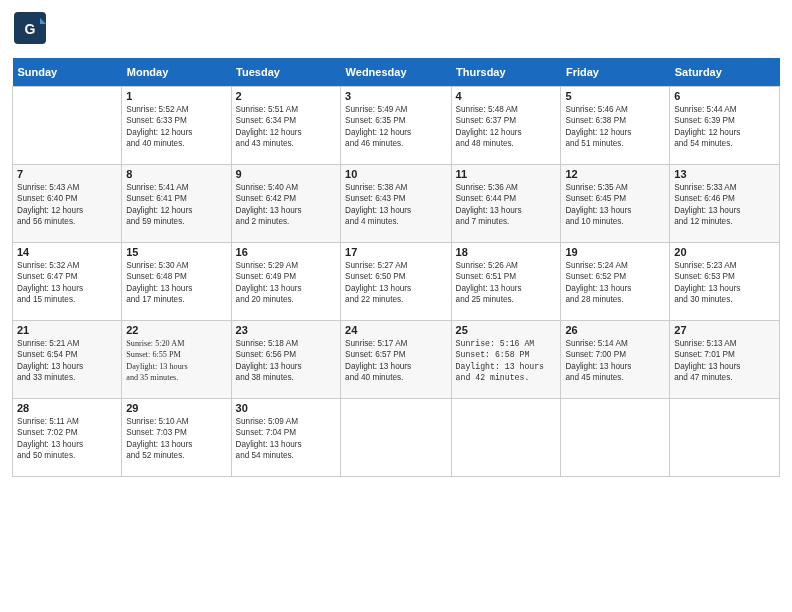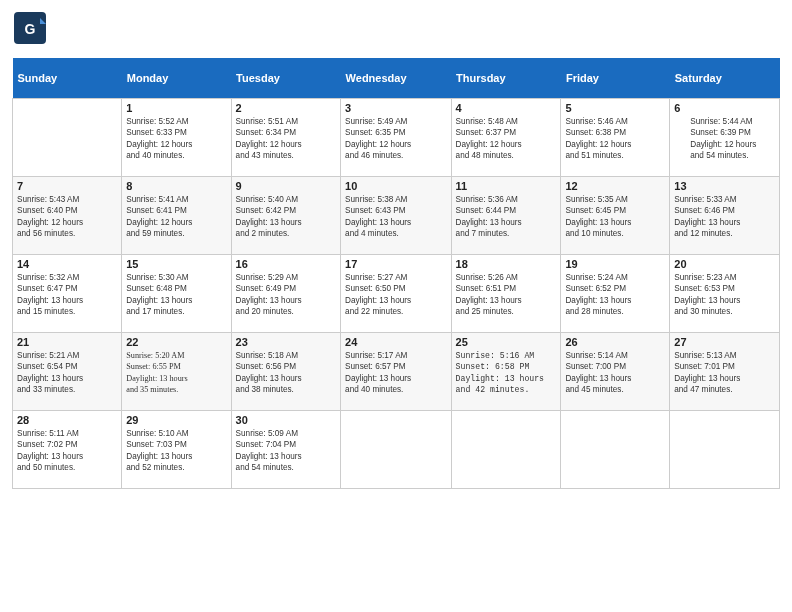--- a/index.html
+++ b/index.html
@@ -40,21 +40,21 @@
     }
     .calendar {
       width: 100%;
       border-collapse: collapse;
       font-size: 9px;
     }
     .calendar th {
       background: #1a6bbf;
       color: #fff;
       text-align: left;
-      padding: 14px 5px;
+      padding: 8px 5px;
       font-size: 11px;
       font-weight: bold;
     }
     .calendar td {
       border: 1px solid #ccc;
       vertical-align: top;
       padding: 3px 4px;
       width: 113px;
       height: 78px;
       color: #333;
@@ -142,21 +142,21 @@
           </td>
           <td>
             <div class="day-num">5</div>
             <div class="day-detail" style="white-space: pre-line;">Sunrise: 5:46 AM
 Sunset: 6:38 PM
 Daylight: 12 hours
 and 51 minutes.</div>
           </td>
           <td>
             <div class="day-num">6</div>
-            <div class="day-detail" style="white-space: pre-line; margin-left: 16px;">Sunrise: 5:44 AM
+            <div class="day-detail" style="white-space: pre-line;">Sunrise: 5:44 AM
 Sunset: 6:39 PM
 Daylight: 12 hours
 and 54 minutes.</div>
           </td>
         </tr>
         <tr class="week-row">
           <td>
             <div class="day-num">7</div>
             <div class="day-detail" style="white-space: pre-line;">Sunrise: 5:43 AM
 Sunset: 6:40 PM

